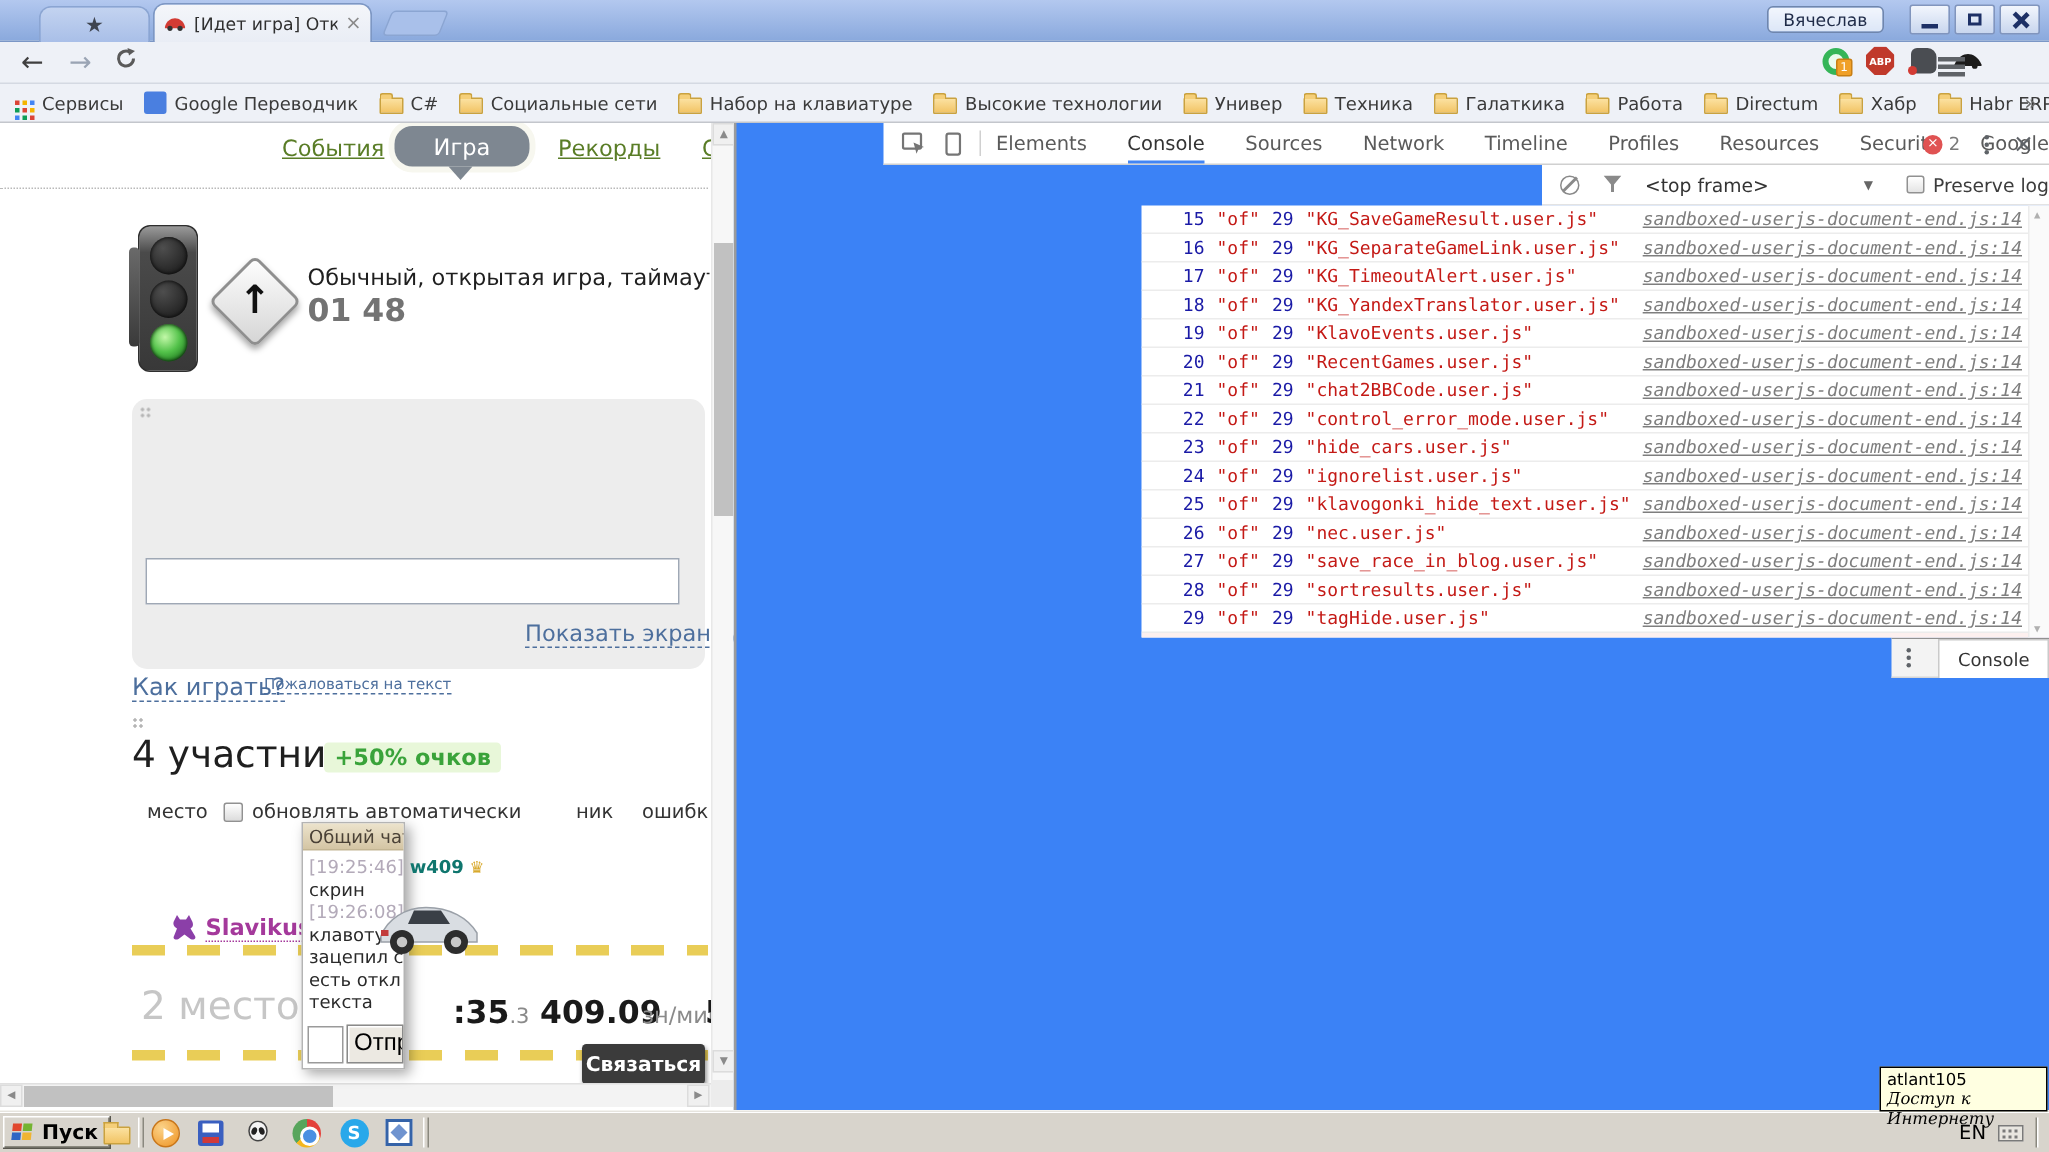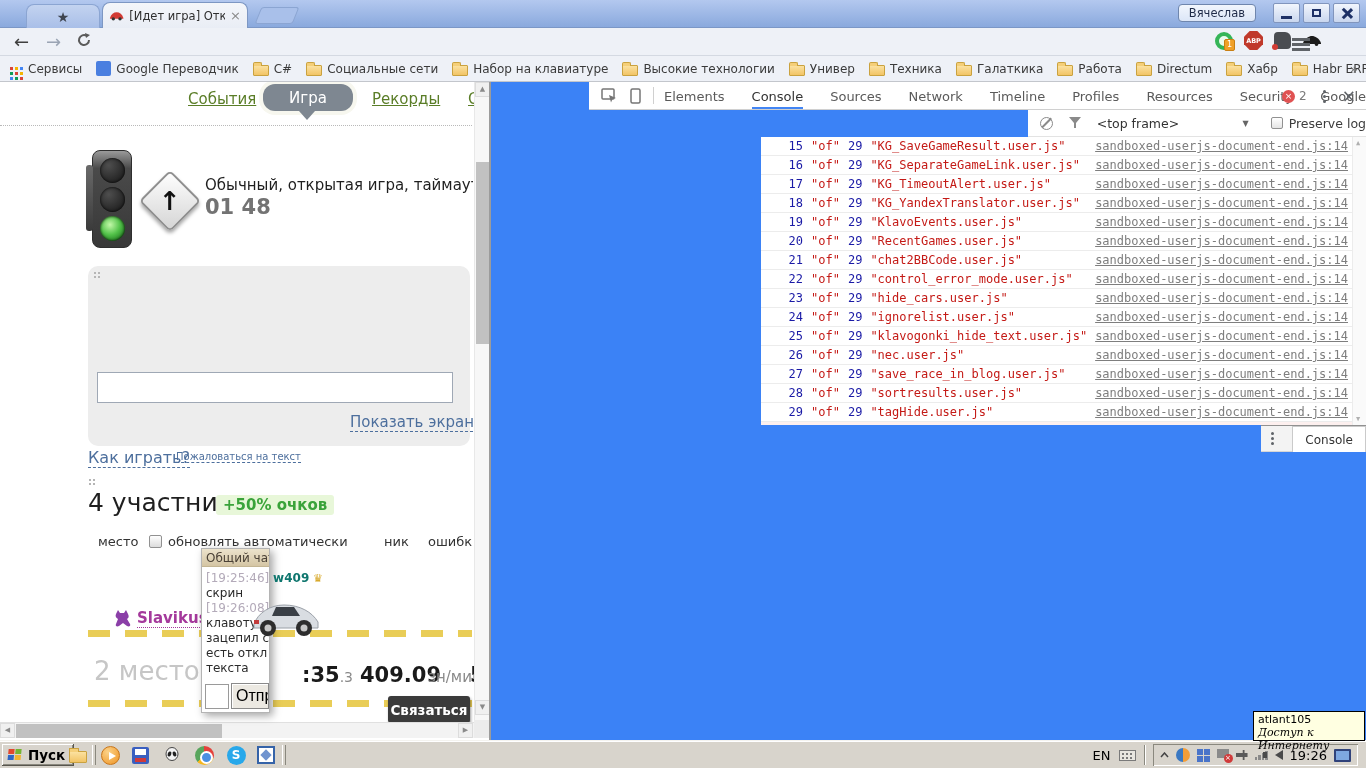--- a/index.html
+++ b/index.html
@@ -152,21 +152,21 @@
   .funnel{margin-left:16px;}
   .frame-sel{margin-left:16px;width:152px;display:flex;justify-content:space-between;align-items:center;font-size:12.5px;color:#333;}
   .sel-arrow{font-size:8px;color:#666;}
   .dt-check{width:12px;height:12px;border:1px solid #919191;border-radius:2px;background:linear-gradient(#fff,#e4e4e4);margin-left:22px;}
   .preserve{font-size:12.5px;color:#3c3c3c;margin-left:6px;}
   .dt-console{flex:1;position:relative;font-family:"DejaVu Sans Mono",monospace;font-size:12px;overflow:hidden;background:#fff;}
   .c-row{height:19px;line-height:18px;display:flex;align-items:center;padding:0 18px 0 28px;border-bottom:1px solid #ececec;white-space:nowrap;}
   .c-num{color:var(--number-blue);margin-right:8px;}
   .c-str{color:var(--string-red);margin-right:8px;}
   .c-fill{flex:1;}
-  .src-link{color:var(--link-gray);text-decoration:underline;}
+  .src-link{color:var(--link-gray);text-decoration:underline;font-style:italic;}
   .c-err{background:var(--error-bg);border-bottom:1px solid #ffd9d9;}
   .caret{font-size:9px;color:#6a6a6a;margin:0 5px 0 6px;}
   .err-msg{color:var(--error-text);}
   .err-loc{color:#c17878;text-decoration:underline;}
   .c-err .err-ico{margin-right:0;}
   .dt-scroll{position:absolute;right:0;top:0;bottom:0;width:14px;background:#fafafa;border-left:1px solid #ececec;}
   .dt-scroll .up{position:absolute;top:2px;left:3px;font-size:7px;color:#b0b0b0;}
   .dt-scroll .down{position:absolute;bottom:2px;left:3px;font-size:7px;color:#b0b0b0;}
   .dt-drawer-tabs{height:27px;background:#f3f3f3;border-top:1px solid #919191;border-bottom:1px solid #d6d6d6;
     display:flex;align-items:center;flex:none;}
@@ -681,43 +681,20 @@
       </span>
     <span class="ql" style="left:254px;">
         <span class="ql-vbox"></span>
       </span>
     <span class="grip" style="left:282px;"></span>
 
     <div class="tray-cluster">
       <span class="lang">EN</span>
       <span class="kbd-ico"></span>
       <span class="tray-sep"></span>
-      <span class="tray-well">
-        <svg width="9" height="6" viewBox="0 0 9 6">
-            <polyline points="1,5 4.5,1 8,5" fill="none" stroke="#444" stroke-width="1.5"></polyline>
-          </svg>
-        <span class="tr-circle"></span>
-        <span class="tr-win">
-            <i></i>
-            <i></i>
-            <i></i>
-            <i></i>
-          </span>
-        <span class="tr-flag"></span>
-        <span class="tr-plug"></span>
-        <span class="tr-signal">
-            <i style="height:3px;"></i>
-            <i style="height:5px;"></i>
-            <i style="height:7px;"></i>
-            <i style="height:9px;"></i>
-          </span>
-        <span class="tr-speaker"></span>
-        <span class="clock">19:26</span>
-        <span class="tr-monitor"></span>
-      </span>
     </div>
   </div>
 
   <div class="net-tooltip">
     <div>atlant105</div>
     <div class="l2">Доступ к Интернету</div>
   </div>
 </div>
 
 </body></html>

